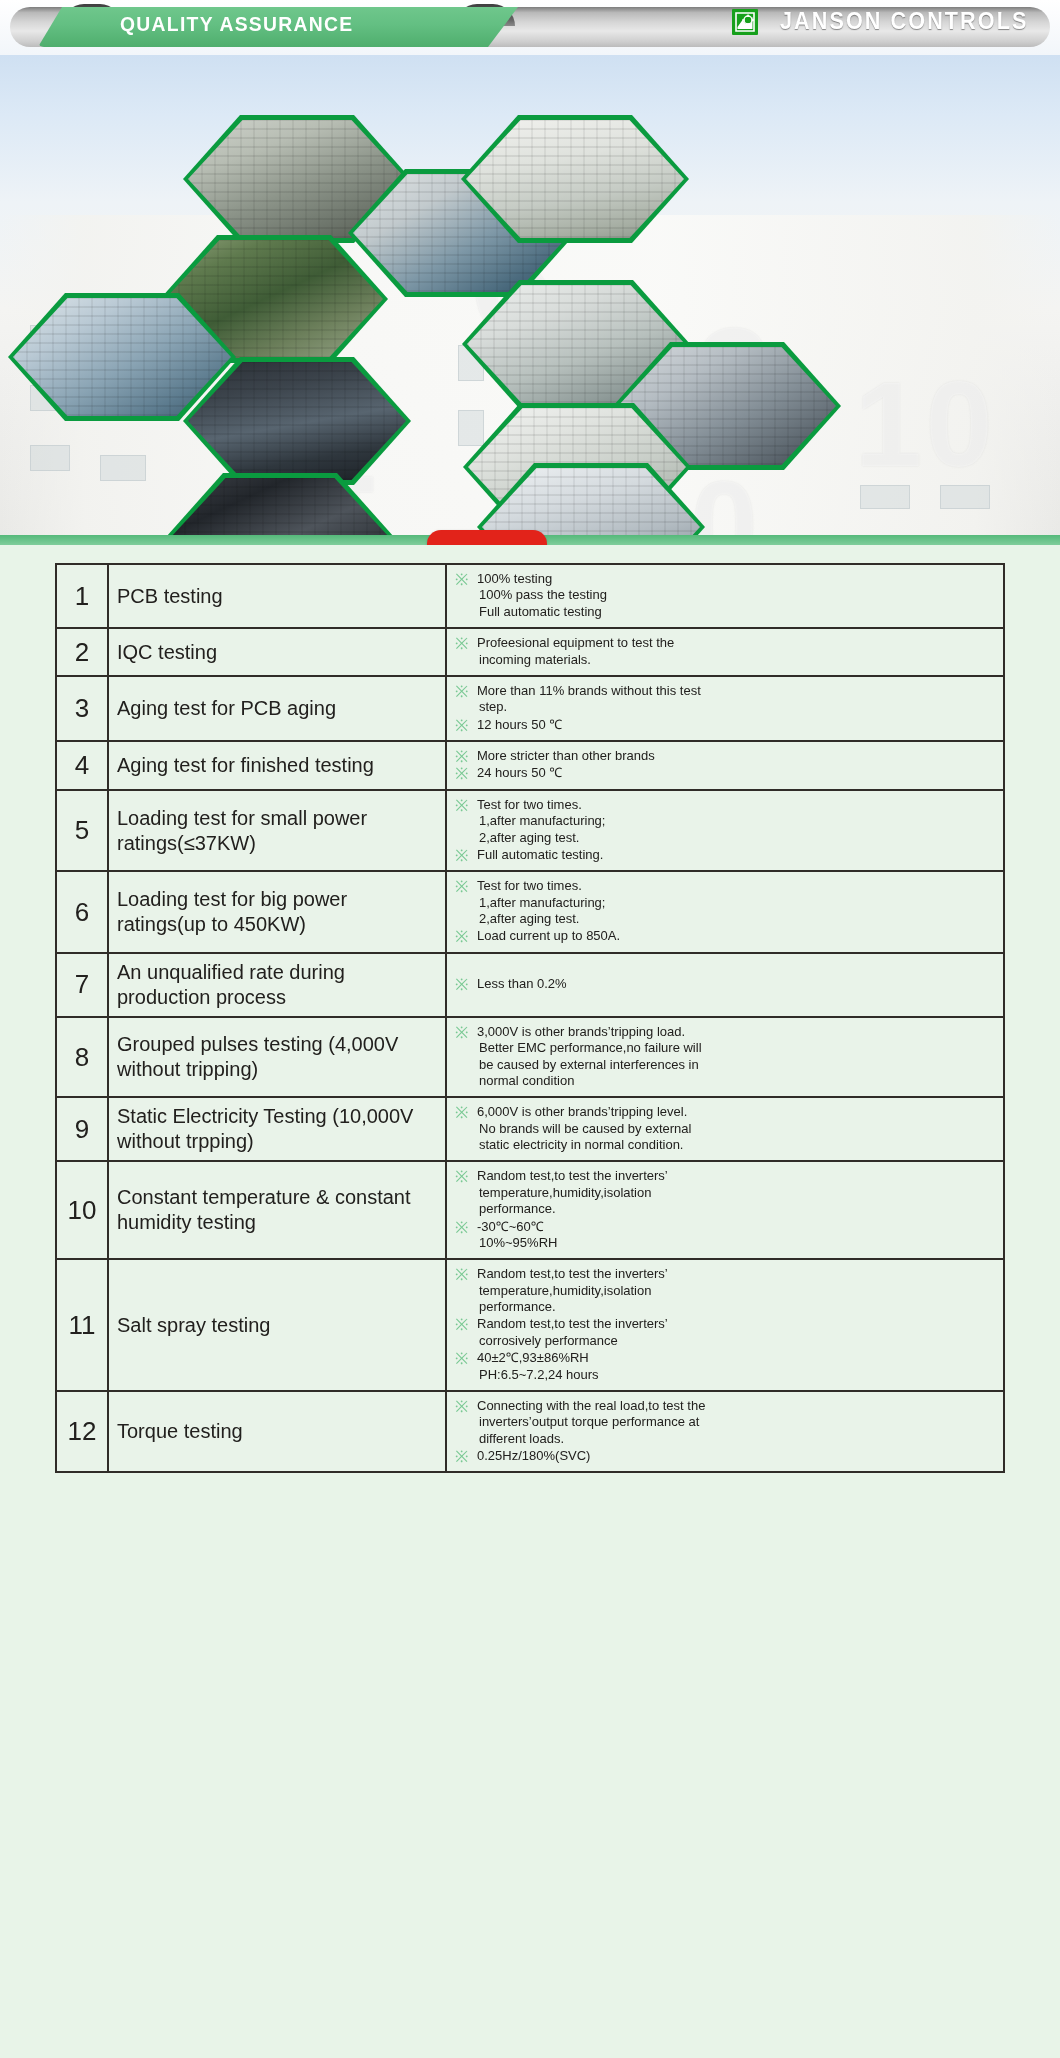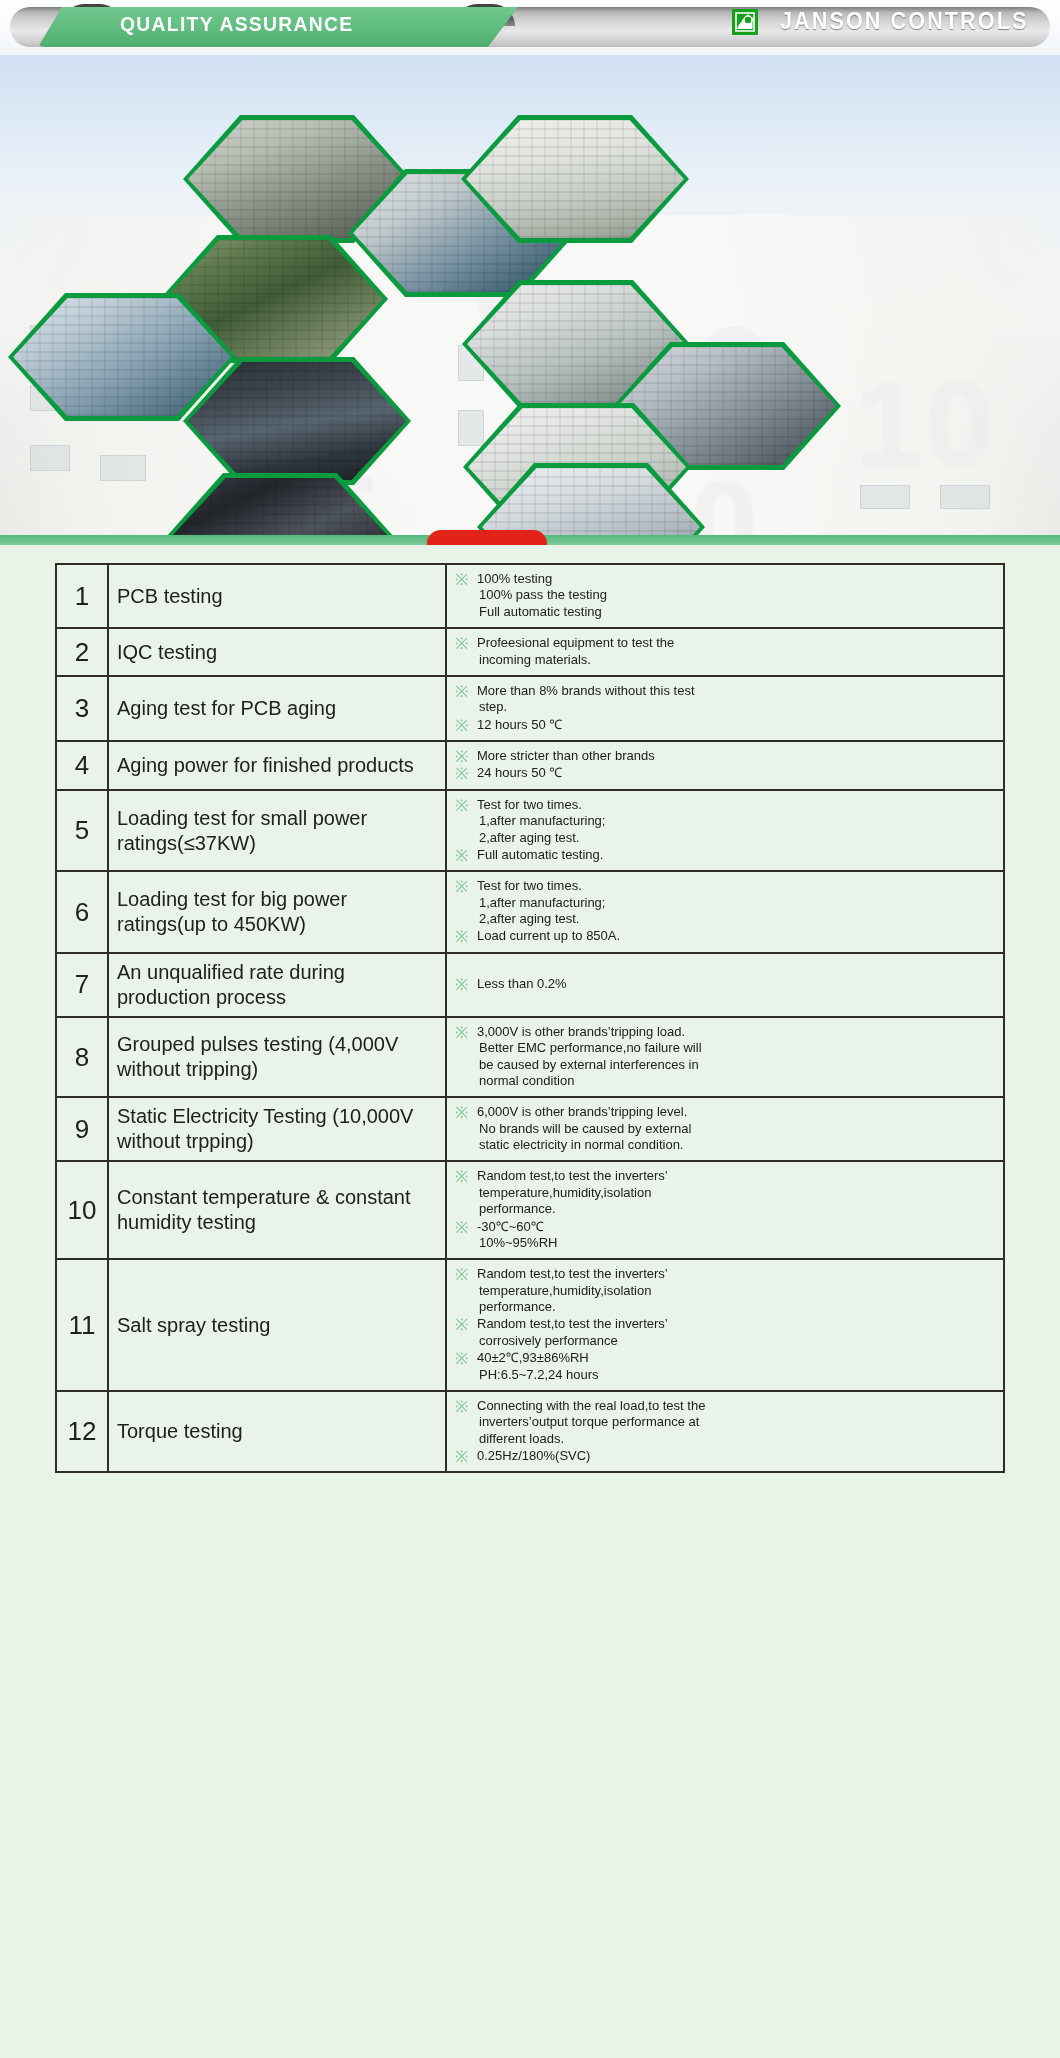--- a/index.html
+++ b/index.html
@@ -384,28 +384,28 @@
             <ul class="dl">
               <li><span>Profeesional equipment to test the</span><span class="sub">incoming materials.</span></li>
             </ul>
           </td>
         </tr>
         <tr>
           <td class="c-no">3</td>
           <td class="c-name">Aging test for PCB aging</td>
           <td class="c-desc">
             <ul class="dl">
-              <li><span>More than 8% brands without this test</span><span class="sub">step.</span></li>
+              <li><span>More than 11% brands without this test</span><span class="sub">step.</span></li>
               <li><span>12 hours 50 ℃</span></li>
             </ul>
           </td>
         </tr>
         <tr>
           <td class="c-no">4</td>
-          <td class="c-name">Aging power for finished products</td>
+          <td class="c-name">Aging test for finished testing</td>
           <td class="c-desc">
             <ul class="dl">
               <li><span>More stricter than other brands</span></li>
               <li><span>24 hours 50 ℃</span></li>
             </ul>
           </td>
         </tr>
         <tr>
           <td class="c-no">5</td>
           <td class="c-name">Loading test for small power ratings(≤37KW)</td>

